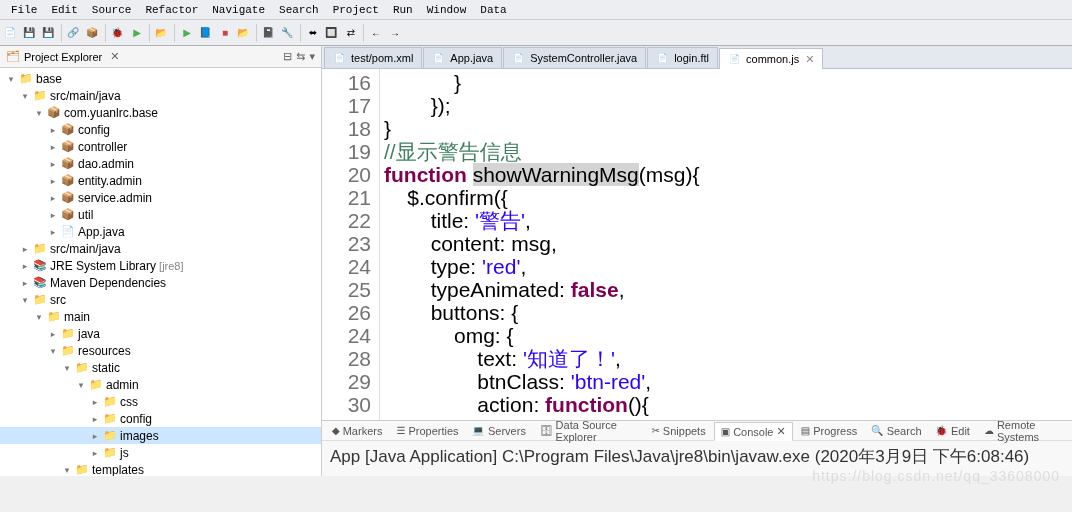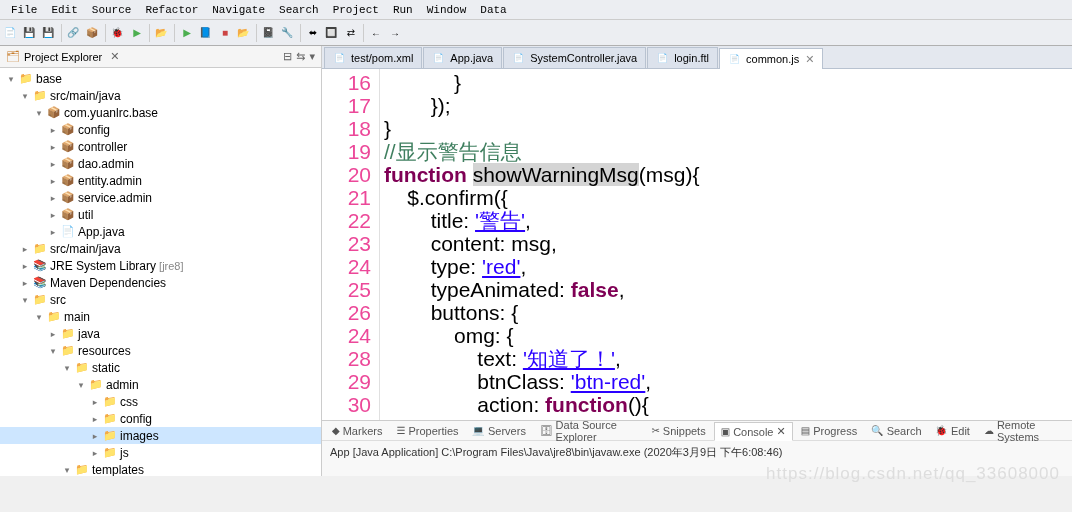--- a/index.html
+++ b/index.html
@@ -22,35 +22,35 @@
 .ti { width:16px; height:14px; display:inline-flex; align-items:center; justify-content:center; font-size:11px; }
 .tl { padding-left:2px; color:#000; }
 .tl .dec { color:#888; font-size:11px; }
 .editor { flex:1; display:flex; flex-direction:column; background:#fff; }
 .etabs { height:23px; background:#e4e8ef; display:flex; align-items:flex-end; padding:0 2px; border-bottom:1px solid #b8c2d0; }
 .etab { height:21px; padding:0 8px; display:flex; align-items:center; gap:4px; background:#dce2ec; border:1px solid #b8c2d0; border-bottom:none; margin-right:1px; font-size:11px; }
 .etab.active { background:#fff; position:relative; top:1px; }
 .etab .ico { width:14px; height:14px; display:inline-flex; align-items:center; justify-content:center; font-size:9px; }
 .etab .close { color:#888; font-size:11px; margin-left:2px; }
 .code-area { flex:1; display:flex; overflow:hidden; font-family:Consolas,monospace; font-size:21px; line-height:23px; }
-.gutter { width:58px; text-align:right; color:#ec4899; padding:2px 8px 2px 0; background:#fff; border-right:1px solid #e0e0e0; }
+.gutter { width:58px; text-align:right; color:#737373; padding:2px 8px 2px 0; background:#fff; border-right:1px solid #e0e0e0; }
 .gutter div { height:23px; }
 .code { flex:1; padding:2px 0 2px 4px; white-space:pre; overflow:hidden; }
 .code div { height:23px; }
 .kw { color:#7f0055; font-weight:bold; }
-.str { color:#2a00ff;text-decoration:underline; }
+.str { color:#2a00ff; }
 .com { color:#3f7f5f; }
 .hl { background:#d4d4d4; }
 .bottom { height:56px; border-top:1px solid #ccc; background:#f8f8f8; }
 .btabs { height:20px; display:flex; align-items:center; padding:0 4px; gap:2px; font-size:11px; border-bottom:1px solid #ddd; }
 .btab { padding:2px 6px; display:flex; align-items:center; gap:3px; color:#555; }
 .btab .ico { font-size:10px; }
 .btab.active { background:#fff; border:1px solid #ccc; border-bottom:1px solid #fff; position:relative; top:1px; }
-.bstatus { padding:4px 8px; font-size:11px; color:#333; }
-.watermark { position:absolute; right:12px; bottom:28px; color:#ddd; font-size:17px; letter-spacing:1px; }
+.bstatus { padding:4px 8px; font-size:17px; color:#333; }
+.watermark { position:absolute; right:12px; bottom:28px; color:#ddd; font-size:14px; letter-spacing:1px; }
 
 .c-folder{color:#e2b24a;} .c-pkg{color:#c77c2a;} .c-java{color:#4a76c9;} .c-xml{color:#5a8f3a;}
 .c-js{color:#d4a017;} .c-ftl{color:#888;} .c-jar{color:#888;}
 .c-play{color:#4CAF50;} .c-bug{color:#2196F3;} .c-red{color:#c44;} .c-orange{color:#c77c2a;}
 </style>
 </head>
 <body>
 
 <div class="menubar">
     <span>File</span>

